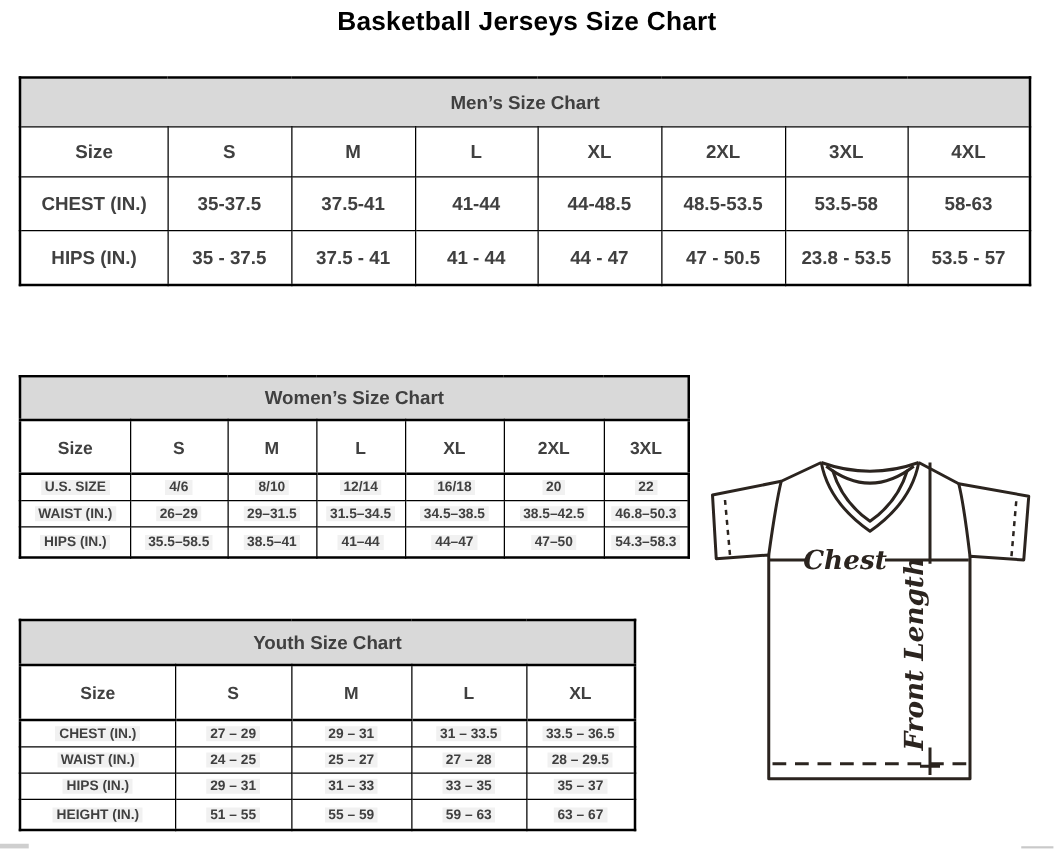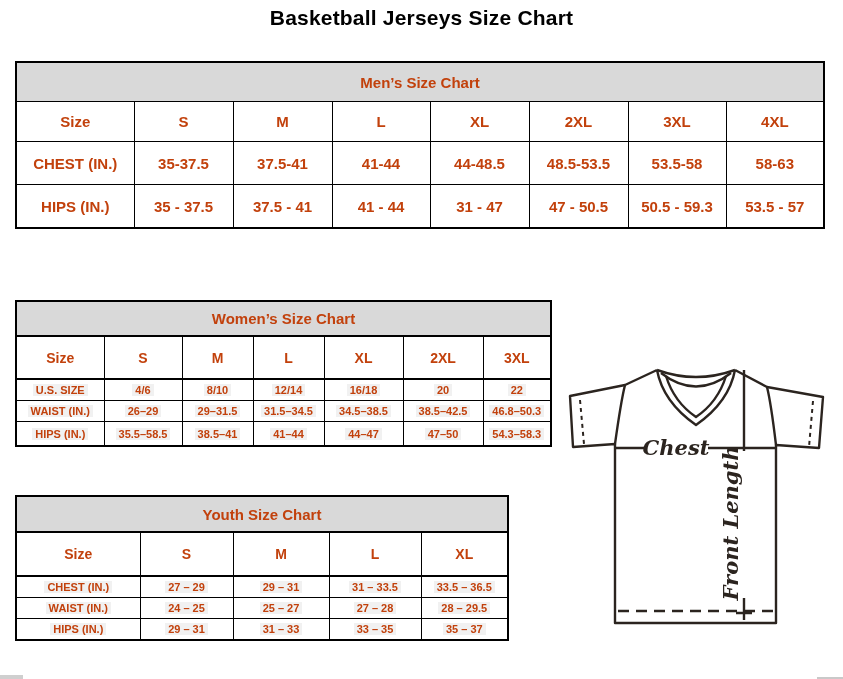--- a/index.html
+++ b/index.html
@@ -2,21 +2,21 @@
 <html><head>
 <meta charset="utf-8">
 <style>
   html,body{margin:0;padding:0;background:#fff;}
   .page{position:relative;width:843px;height:679px;background:#ffffff;overflow:hidden;
         font-family:"Liberation Sans",sans-serif;color:#000;}
   .page-title{position:absolute;top:6px;left:0;width:100%;text-align:center;
         font-size:21px;font-weight:bold;letter-spacing:.2px;}
 
   table.tbl{position:absolute;border-collapse:collapse;table-layout:fixed;
-        text-align:center;font-weight:bold;color:#c2410c;border:2px solid #000;}
+        text-align:center;font-weight:bold;color:#404040;border:2px solid #000;}
   table.tbl td{border:1px solid #000;padding:0;vertical-align:middle;overflow:hidden;white-space:nowrap;}
 
   
   .mens{left:15px;top:61px;width:808px;}
   .mens td{border-width:2px;font-size:15px;}
   .mens tr.band td{height:38px;}
   .mens tr.head td{height:39px;}
   .mens tr.data td{height:42px;}
 
   
@@ -88,23 +88,23 @@
       <td>44-48.5</td>
       <td>48.5-53.5</td>
       <td>53.5-58</td>
       <td>58-63</td>
     </tr>
     <tr class="data">
       <td>HIPS (IN.)</td>
       <td>35 - 37.5</td>
       <td>37.5 - 41</td>
       <td>41 - 44</td>
-      <td>31 - 47</td>
+      <td>44 - 47</td>
       <td>47 - 50.5</td>
-      <td>50.5 - 59.3</td>
+      <td>23.8 - 53.5</td>
       <td>53.5 - 57</td>
     </tr>
   </tbody>
     </table>
 
   <table class="tbl womens">
     <colgroup>
       <col style="width:88px">
         <col style="width:78px">
         <col style="width:71px">
@@ -189,20 +189,27 @@
       <td><span class="hl">27 – 28</span></td>
       <td><span class="hl">28 – 29.5</span></td>
     </tr>
     <tr class="data">
       <td><span class="hl">HIPS (IN.)</span></td>
       <td><span class="hl">29 – 31</span></td>
       <td><span class="hl">31 – 33</span></td>
       <td><span class="hl">33 – 35</span></td>
       <td><span class="hl">35 – 37</span></td>
     </tr>
+    <tr class="data last">
+      <td><span class="hl">HEIGHT (IN.)</span></td>
+      <td><span class="hl">51 – 55</span></td>
+      <td><span class="hl">55 – 59</span></td>
+      <td><span class="hl">59 – 63</span></td>
+      <td><span class="hl">63 – 67</span></td>
+    </tr>
   </tbody>
     </table>
 
   <svg class="jersey" viewBox="0 0 293 290">
 
     <path d="M 107,15 L 75,30 L 20,41 L 23,92 L 65,89 L 65,268 L 226,268 L 226,90 L 269,93 L 273,42 L 217,32 L 185,15"></path>
 
     <path d="M 107,15 Q 146,29 185,15"></path>
     <path d="M 107,15 Q 113,47 146,70 Q 179,47 185,15"></path>
     <path stroke-width="2" d="M 111,18 Q 146,45 181,18"></path>

